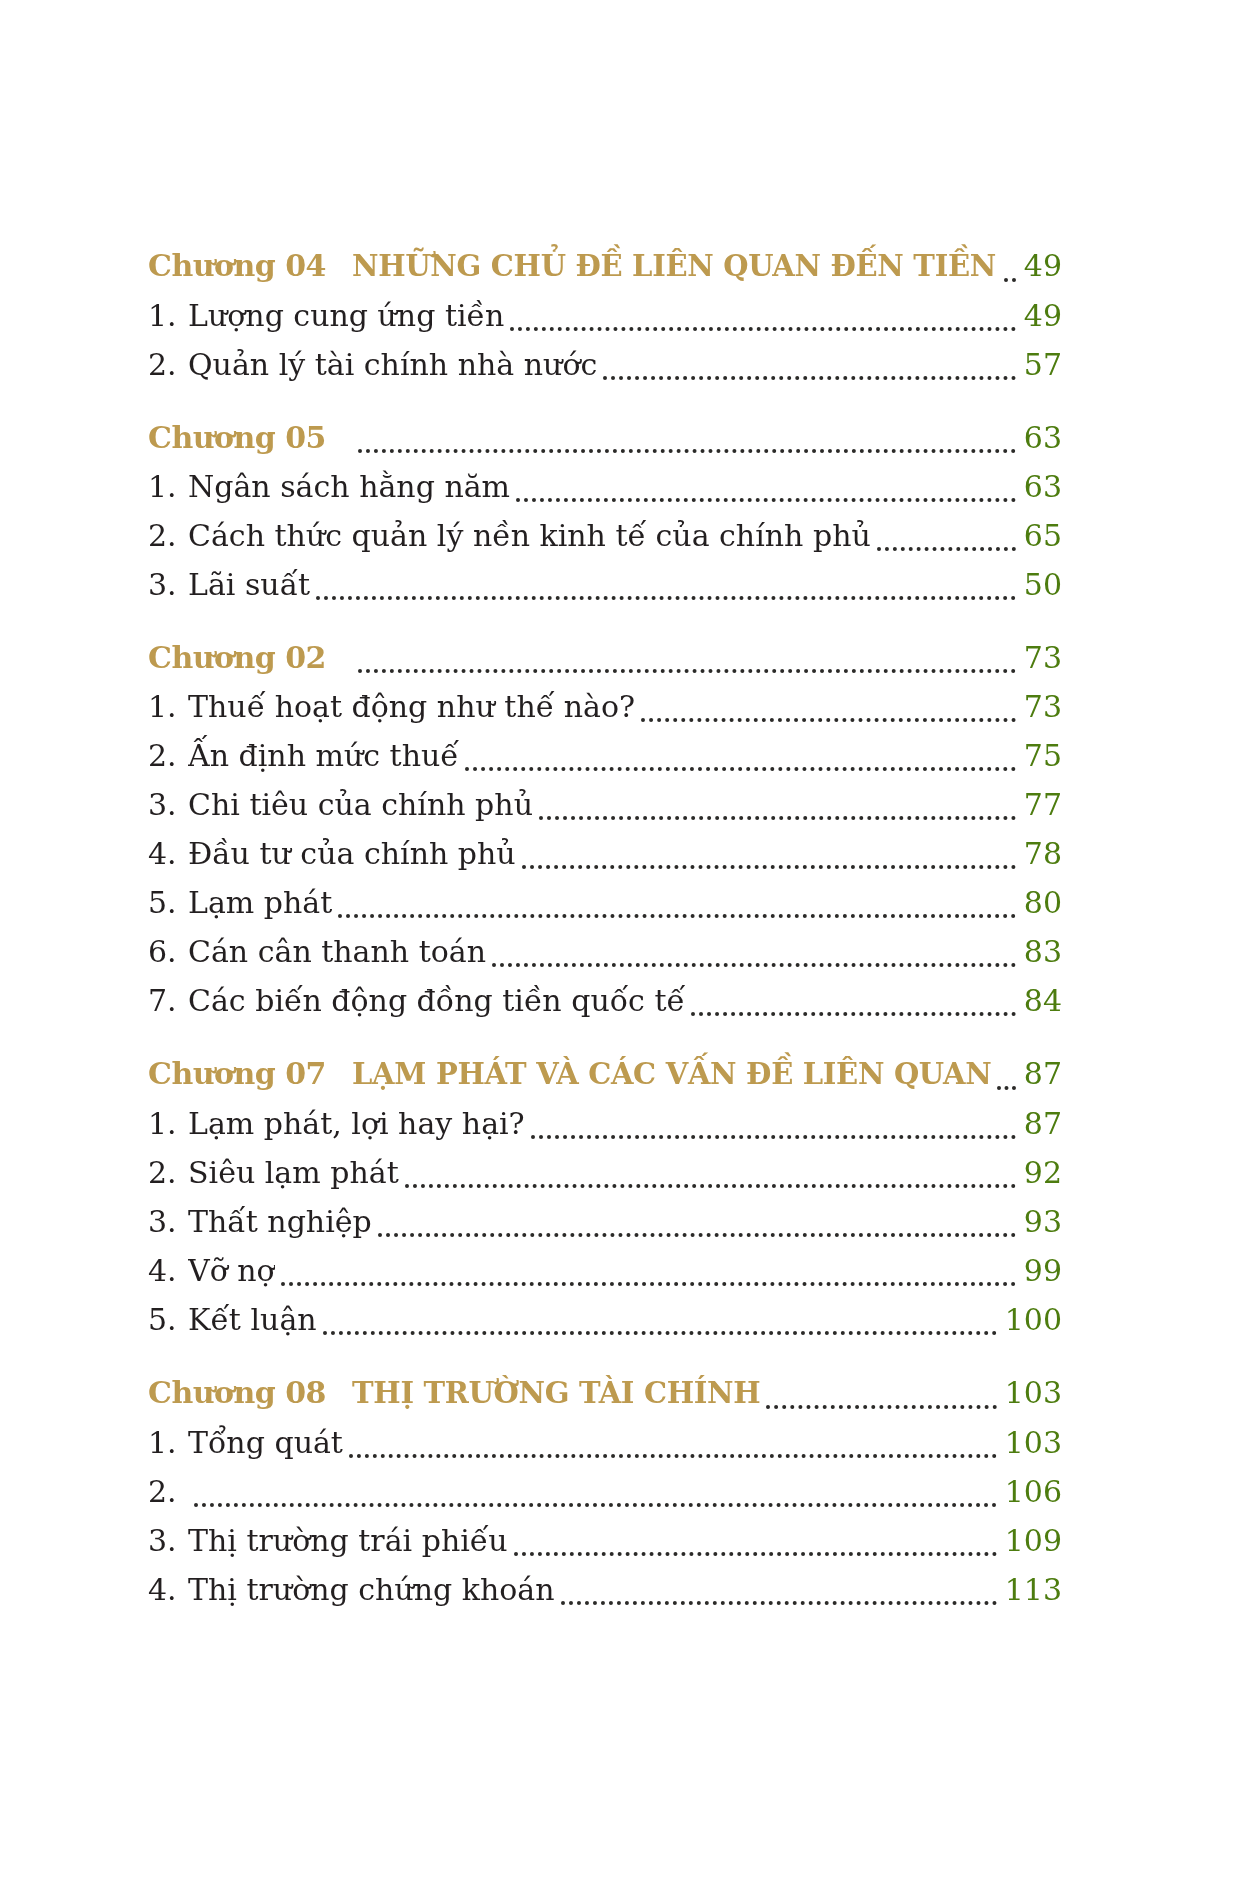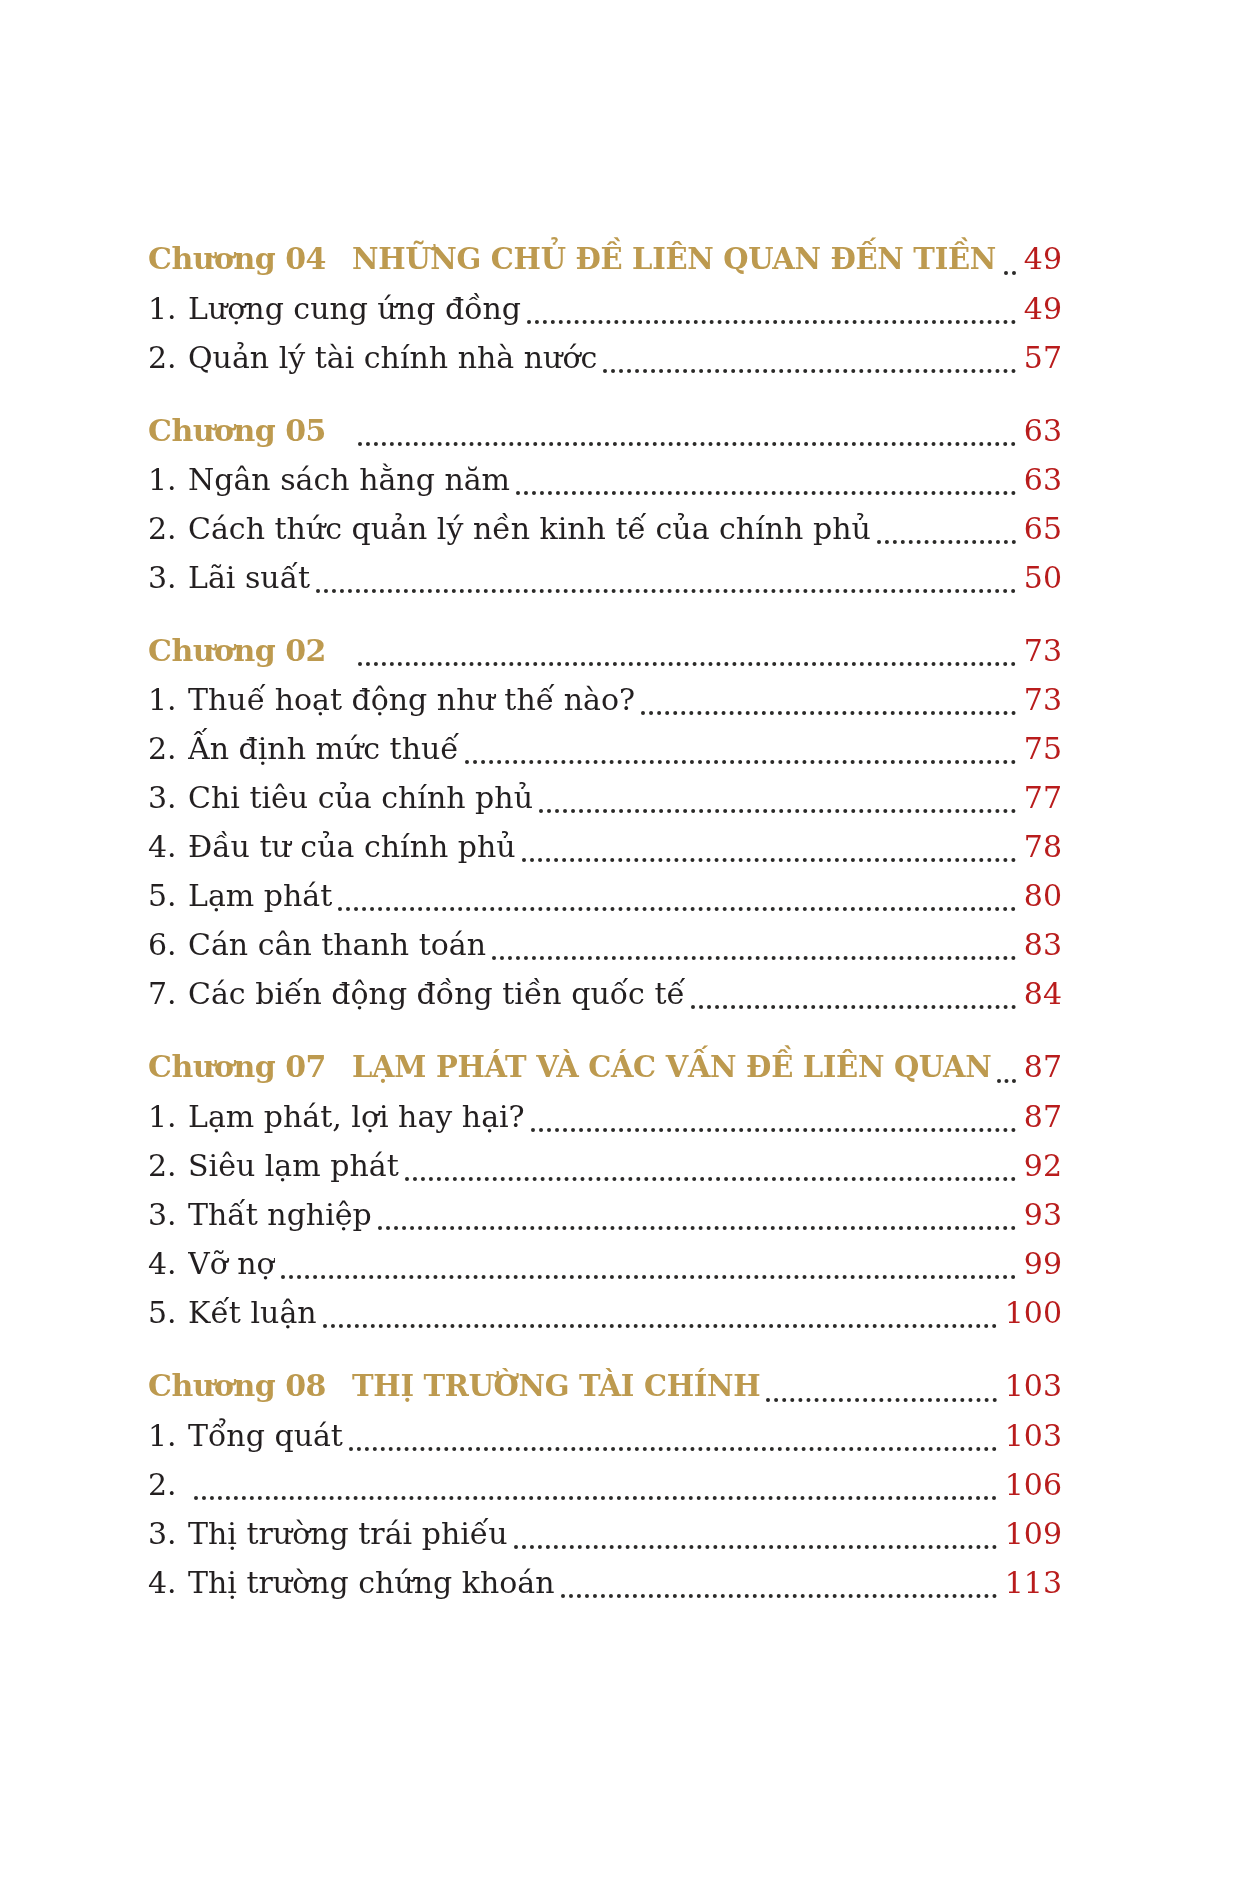--- a/index.html
+++ b/index.html
@@ -13,21 +13,21 @@
     height: 1898px;
     margin: 0 auto;
     background: #ffffff;
     box-sizing: border-box;
     padding: 225px 183px 0 148px;
     font-family: "DejaVu Serif", "Liberation Serif", serif;
     color: #231f20;
     overflow: hidden;
   }
   .chapter { margin-top: 24px; }
-  .chapter:first-child { margin-top: 9px; }
+  .chapter:first-child { margin-top: 16px; }
 
   .toc-row {
     display: flex;
     align-items: baseline;
     line-height: 49px;
     white-space: nowrap;
   }
   .chapter-row {
     font-weight: bold;
     color: #bd9a4f;
@@ -60,41 +60,41 @@
   .dots {
     flex: 1 1 12px;
     min-width: 12px;
     border-bottom: 4px dotted #2b2a28;
     margin: 0 8px 9px 6px;
     align-self: flex-end;
   }
   .chapter-row .dots { border-bottom-color: #2b2a28; }
   .pg {
     flex: 0 0 auto;
-    color: #b91c1c;
+    color: #4d7c0f;
     font-weight: normal;
     font-size: 30px;
   }
 </style>
 </head>
 <body>
 
 <div class="page">
   <div id="toc">
   <section class="chapter">
     <div class="toc-row chapter-row">
       <span class="ch-label">Chương 04</span>
       <span class="ch-title">NHỮNG CHỦ ĐỀ LIÊN QUAN ĐẾN TIỀN TỆ</span>
       <span class="dots"></span>
       <span class="pg">49</span>
     </div>
     <ol class="items">
   <li class="toc-row item-row">
     <span class="item-num">1.</span>
-    <span class="item-title">Lượng cung ứng đồng</span>
+    <span class="item-title">Lượng cung ứng tiền</span>
     <span class="dots"></span>
     <span class="pg">49</span>
   </li>
 
   <li class="toc-row item-row">
     <span class="item-num">2.</span>
     <span class="item-title">Quản lý tài chính nhà nước</span>
     <span class="dots"></span>
     <span class="pg">57</span>
   </li>

